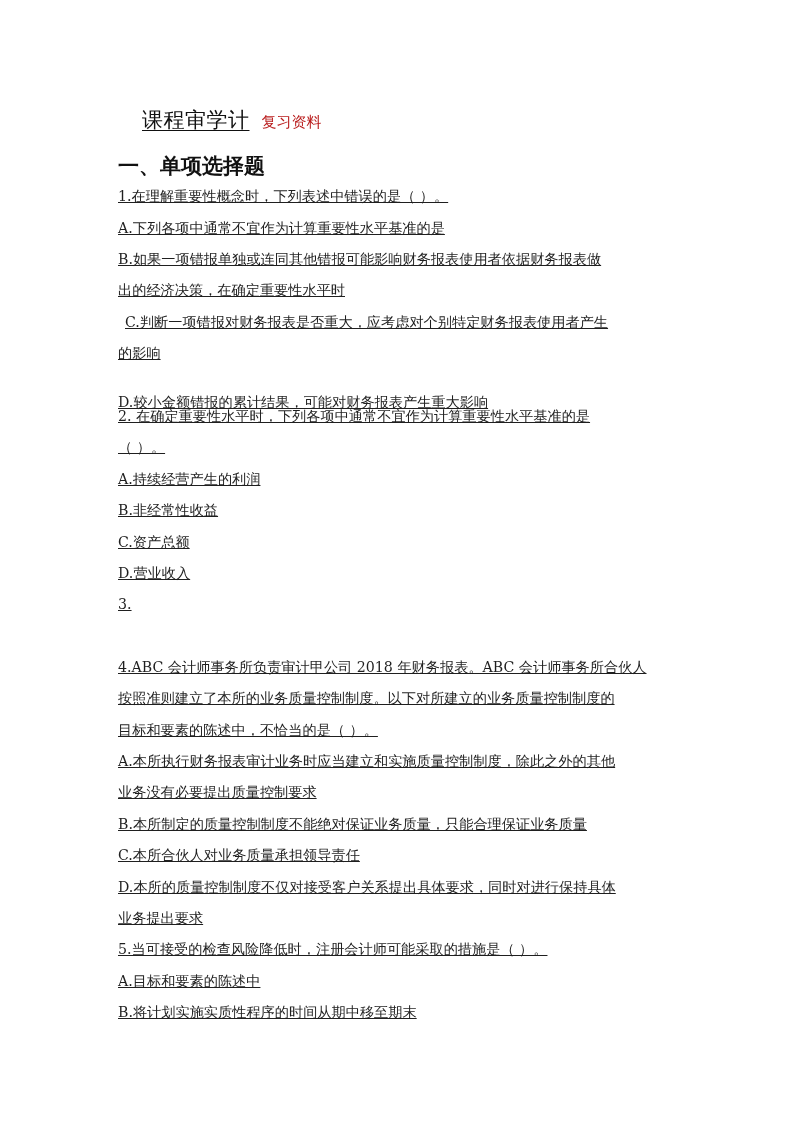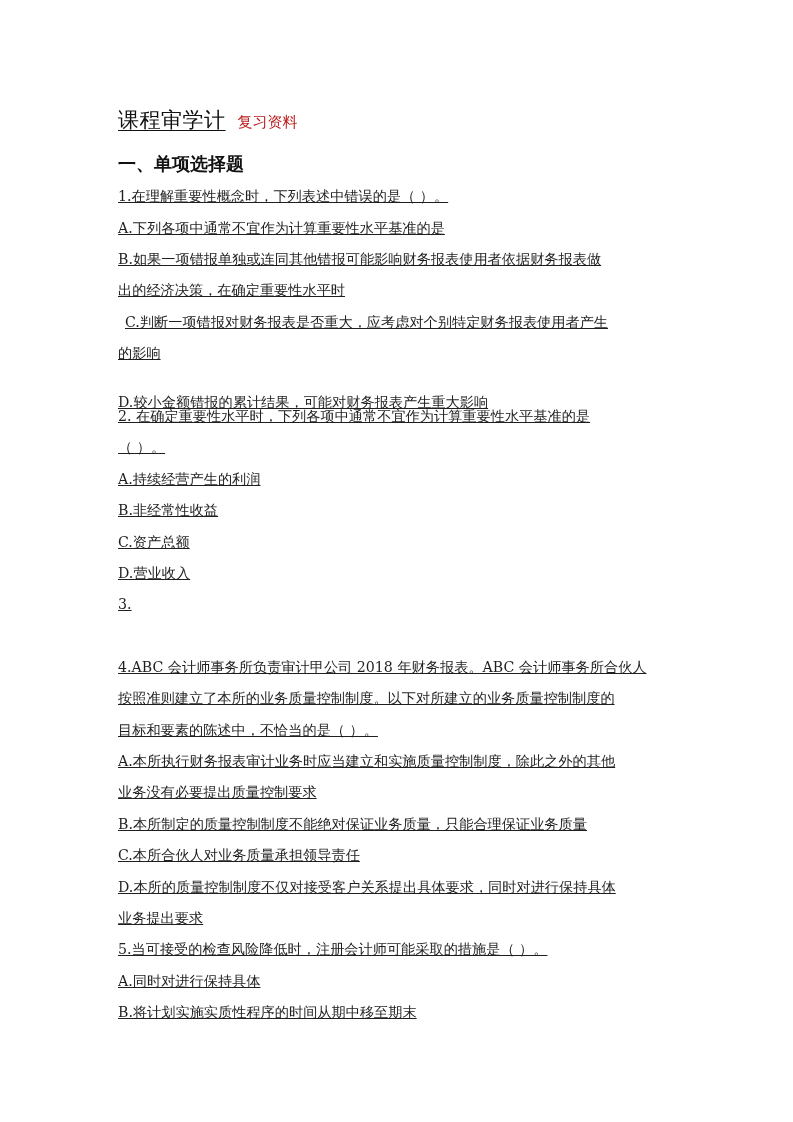--- a/index.html
+++ b/index.html
@@ -28,37 +28,38 @@
     white-space: nowrap;
   }
   .title-main {
     font-family: "DejaVu Sans", "Liberation Sans", sans-serif;
     font-size: 21px;
     color: #111;
     text-decoration: underline;
     text-decoration-thickness: 1px;
     text-underline-offset: 3px;
     letter-spacing: 0.5px;
+    margin-left: 24px;
   }
   .title-main .pad {
     display: inline-block;
     width: 10px;
   }
   .title-sub {
     font-family: "DejaVu Sans", "Liberation Sans", sans-serif;
     font-size: 15px;
     color: #b91c1c;
     margin-left: 2px;
   }
   .section-heading {
     position: absolute;
     top: 152px;
     left: 0;
     font-family: "DejaVu Sans", "Liberation Sans", sans-serif;
-    font-size: 18px;
+    font-size: 21px;
     font-weight: bold;
     color: #111;
     white-space: nowrap;
   }
   .line {
     position: absolute;
     left: 0;
     font-size: 14.2px;
     line-height: 20px;
     white-space: nowrap;
@@ -99,16 +100,16 @@
   <div class="line" style="top:688px">按照准则建立了本所的业务质量控制制度。以下对所建立的业务质量控制制度的</div>
   <div class="line" style="top:720px">目标和要素的陈述中，不恰当的是（    ）。</div>
   <div class="line" style="top:751px">A.本所执行财务报表审计业务时应当建立和实施质量控制制度，除此之外的其他</div>
   <div class="line" style="top:782px">业务没有必要提出质量控制要求</div>
   <div class="line" style="top:814px">B.本所制定的质量控制制度不能绝对保证业务质量，只能合理保证业务质量</div>
   <div class="line" style="top:845px">C.本所合伙人对业务质量承担领导责任</div>
   <div class="line" style="top:877px">D.本所的质量控制制度不仅对接受客户关系提出具体要求，同时对进行保持具体</div>
   <div class="line" style="top:908px">业务提出要求</div>
 
   <div class="line" style="top:939px">5.当可接受的检查风险降低时，注册会计师可能采取的措施是（    ）。</div>
-  <div class="line" style="top:971px">A.同时对进行保持具体</div>
+  <div class="line" style="top:971px">A.目标和要素的陈述中</div>
   <div class="line" style="top:1002px">B.将计划实施实质性程序的时间从期中移至期末</div>
 
 </div>
 
 </body></html>

